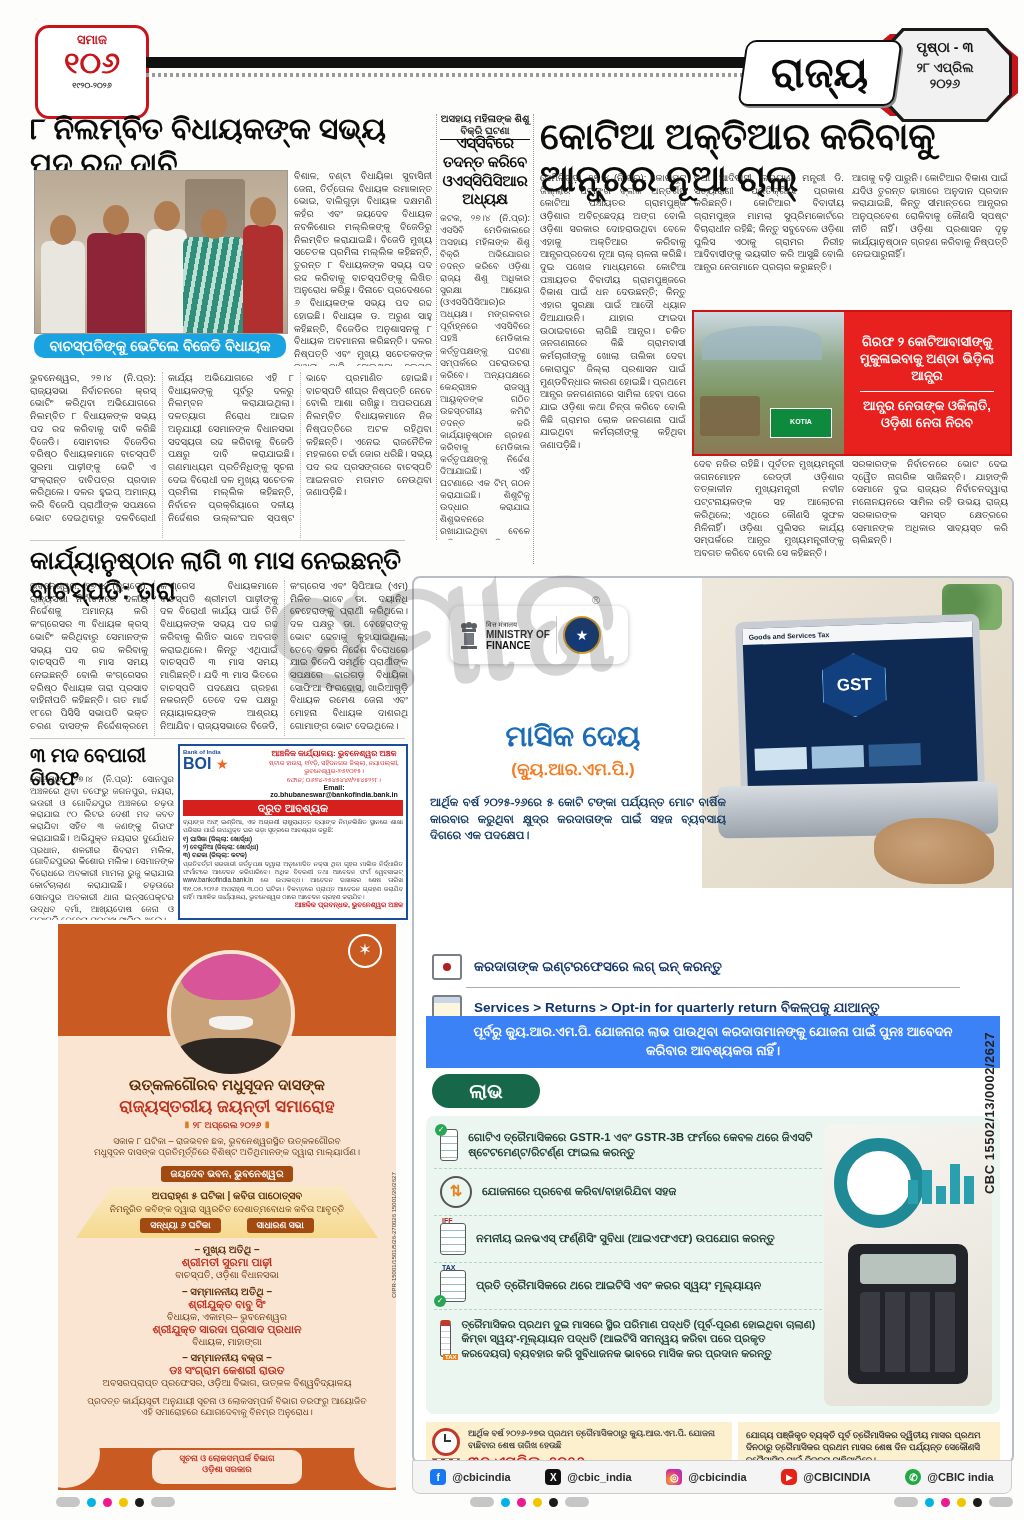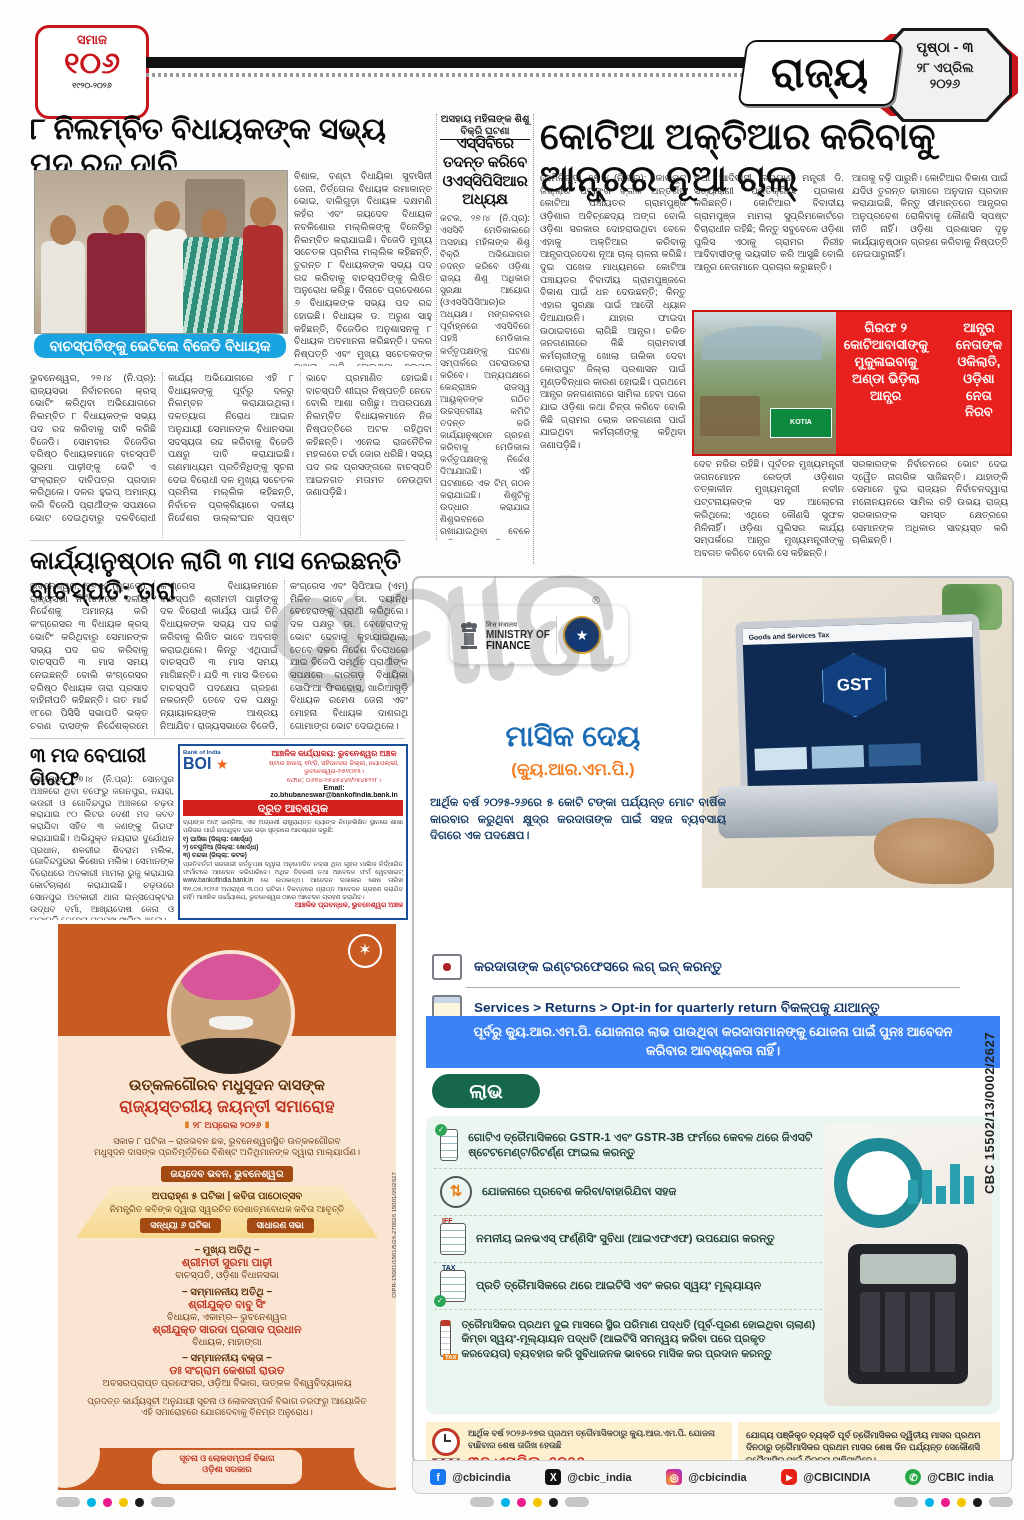--- a/index.html
+++ b/index.html
@@ -104,21 +104,21 @@
   <div class="abs bodytxt just" style="left:540px;top:172px;width:146px;height:392px;overflow:hidden;">ସେମିଳିଗୁଡ଼ା, ୨୭।୪ (ନି.ପ୍ର): କୋରାପୁଟ ଜିଲ୍ଲାର ପଟାଙ୍ଗି ବ୍ଲକ ଅନ୍ତର୍ଗତ କୋଟିଆ ପଞ୍ଚାୟତର ଗ୍ରାମପୁଞ୍ଜ ଓଡ଼ିଶାର ଅବିଚ୍ଛେଦ୍ୟ ଅଙ୍ଗ ବୋଲି ଓଡ଼ିଶା ସରକାର ଦୋହରାଉଥିବା ବେଳେ ଏହାକୁ ଅକ୍ତିଆର କରିବାକୁ ଆନ୍ଧ୍ରପ୍ରଦେଶ ନୂଆ ଚାଲ୍ ଚାଳନା କରିଛି। ଦୁଇ ପଖେଜ ମାଧ୍ୟମରେ କୋଟିଆ ପଞ୍ଚାୟତର ବିବାଦୀୟ ଗ୍ରାମପୁଞ୍ଜରେ ବିକାଶ ପାଇଁ ଧନ ଦେଉଛନ୍ତି; କିନ୍ତୁ ଏହାର ସୁରକ୍ଷା ପାଇଁ ଆଦୌ ଧ୍ୟାନ ଦିଆଯାଉନି। ଯାହାର ଫାଇଦା ଉଠାଇବାରେ ଲାଗିଛି ଆନ୍ଧ୍ର। ଚକିତ ଜନଗଣନାରେ କିଛି ଗ୍ରାମବାସୀ କର୍ମଚାରୀଙ୍କୁ ଖୋଲା ତାଲିକା ଦେବା କୋରାପୁଟ ଜିଲ୍ଲା ପ୍ରଶାସନ ପାଇଁ ମୁଣ୍ଡବିନ୍ଧାର କାରଣ ହୋଇଛି। ପ୍ରଥମେ ଆନ୍ଧ୍ର ଜନଗଣନାରେ ସାମିଲ ହେବା ପରେ ଯାଇ ଓଡ଼ିଶା କଥା ଚିନ୍ତା କରିବେ ବୋଲି କିଛି ଗ୍ରାମର ଲୋକ ଜନଗଣନା ପାଇଁ ଯାଇଥିବା କର୍ମଚାରୀଙ୍କୁ କହିଥିବା ଜଣାପଡ଼ିଛି।</div>
   <div class="abs bodytxt just" style="left:694px;top:172px;width:150px;height:134px;overflow:hidden;">ତଥା ଆଦିବାସୀ କଲ୍ୟାଣ ମନ୍ତ୍ରୀ ଡି. ସତ୍ୟାରାଣୀ ପ୍ରତିକ୍ରିୟା ପ୍ରକାଶ କରିଛନ୍ତି। କୋଟିଆର ବିବାଦୀୟ ଗ୍ରାମପୁଞ୍ଜ ମାମଲା ସୁପ୍ରିମକୋର୍ଟରେ ବିଚାରାଧୀନ ରହିଛି; କିନ୍ତୁ ସବୁବେଳେ ଓଡ଼ିଶା ପୁଲିସ ଏଠାକୁ ଗ୍ରାମର ନିରୀହ ଆଦିବାସୀଙ୍କୁ ଭୟଭୀତ କରି ଆସୁଛି ବୋଲି ଆନ୍ଧ୍ର ନେତାମାନେ ପ୍ରଚାର କରୁଛନ୍ତି।</div>
   <div class="abs bodytxt just" style="left:852px;top:172px;width:156px;height:134px;overflow:hidden;">ଆଗକୁ ବଢ଼ି ପାରୁନି। କୋଟିଆର ବିକାଶ ପାଇଁ ଯଦିଓ ତୁରନ୍ତ ଢାଞ୍ଚାରେ ଅନୁଦାନ ପ୍ରଦାନ କରାଯାଇଛି, କିନ୍ତୁ ସୀମାନ୍ତରେ ଆନ୍ଧ୍ରର ଅନୁପ୍ରବେଶ ରୋକିବାକୁ କୌଣସି ସ୍ପଷ୍ଟ ନୀତି ନାହିଁ। ଓଡ଼ିଶା ପ୍ରଶାସନ ଦୃଢ଼ କାର୍ଯ୍ୟାନୁଷ୍ଠାନ ଗ୍ରହଣ କରିବାକୁ ନିଷ୍ପତ୍ତି ନେଇପାରୁନାହିଁ।</div>
 
   <div class="abs" style="left:692px;top:310px;width:316px;height:142px;border:2px solid #cf1212;background:#fff;display:flex;">
     <div class="kotia-photo" style="width:150px;height:100%;position:relative;">
       <div class="abs" style="left:8px;top:14px;width:120px;height:34px;background:#9eb6c4;border-radius:50% 40% 0 0;opacity:.7;"></div>
       <div class="abs" style="left:76px;top:96px;width:62px;height:30px;background:#0d8a3d;border:1px solid #fff;color:#fff;font-size:7px;font-weight:800;text-align:center;padding-top:9px;box-sizing:border-box;">KOTIA</div>
       <div class="abs" style="left:6px;top:84px;width:60px;height:40px;background:#7a6344;opacity:.8;border-radius:3px;"></div>
     </div>
-    <div class="redcap" style="flex:1;padding:8px 8px;display:flex;flex-direction:row;justify-content:center;gap:6px;">
+    <div class="redcap" style="flex:1;padding:8px 8px;display:flex;flex-direction:column;justify-content:center;gap:6px;">
       <div style="font-size:13px;line-height:1.3;">ଗିରଫ ୨ କୋଟିଆବାସୀଙ୍କୁ ମୁକୁଳାଇବାକୁ ଅଣ୍ଡା ଭିଡ଼ିଲା ଆନ୍ଧ୍ର</div>
       <div style="height:1px;background:#fff;margin:0 8px;"></div>
       <div style="font-size:13px;line-height:1.3;">ଆନ୍ଧ୍ର ନେତାଙ୍କ ଓକିଲାତି, ଓଡ଼ିଶା ନେତା ନିରବ</div>
     </div>
   </div>
 
   <div class="abs bodytxt just" style="left:694px;top:458px;width:150px;height:106px;overflow:hidden;">ଦେବ ନଜିର ରହିଛି। ପୂର୍ବତନ ମୁଖ୍ୟମନ୍ତ୍ରୀ ଜଗନମୋହନ ରେଡ୍ଡୀ ଓଡ଼ିଶାର ତତ୍କାଳୀନ ମୁଖ୍ୟମନ୍ତ୍ରୀ ନବୀନ ପଟ୍ଟନାୟକଙ୍କ ସହ ଆଲୋଚନା କରିଥିଲେ; ଏଥିରେ କୌଣସି ସୁଫଳ ମିଳିନାହିଁ। ଓଡ଼ିଶା ପୁଲିସର କାର୍ଯ୍ୟ ସମ୍ପର୍କରେ ଆନ୍ଧ୍ର ମୁଖ୍ୟମନ୍ତ୍ରୀଙ୍କୁ ଅବଗତ କରିବେ ବୋଲି ସେ କହିଛନ୍ତି।</div>
   <div class="abs bodytxt just" style="left:852px;top:458px;width:156px;height:106px;overflow:hidden;">ସରକାରଙ୍କ ନିର୍ବାଚନରେ ଭୋଟ ଦେଇ ଦ୍ୱୈତ ନାଗରିକ ସାଜିଛନ୍ତି। ଯାହାଙ୍କି ସେମାନେ ଦୁଇ ରାଜ୍ୟର ନିର୍ବାଚନଦ୍ୱାରା ମନୋନୟନରେ ସାମିଲ ରହି ଉଭୟ ରାଜ୍ୟ ସରକାରଙ୍କ ସମସ୍ତ କ୍ଷେତ୍ରରେ ସେମାନଙ୍କ ଅଧିକାର ସାବ୍ୟସ୍ତ କରି ଚାଲିଛନ୍ତି।</div>
 
   <div class="abs rule" style="left:30px;top:540px;width:375px;height:1px;"></div>

